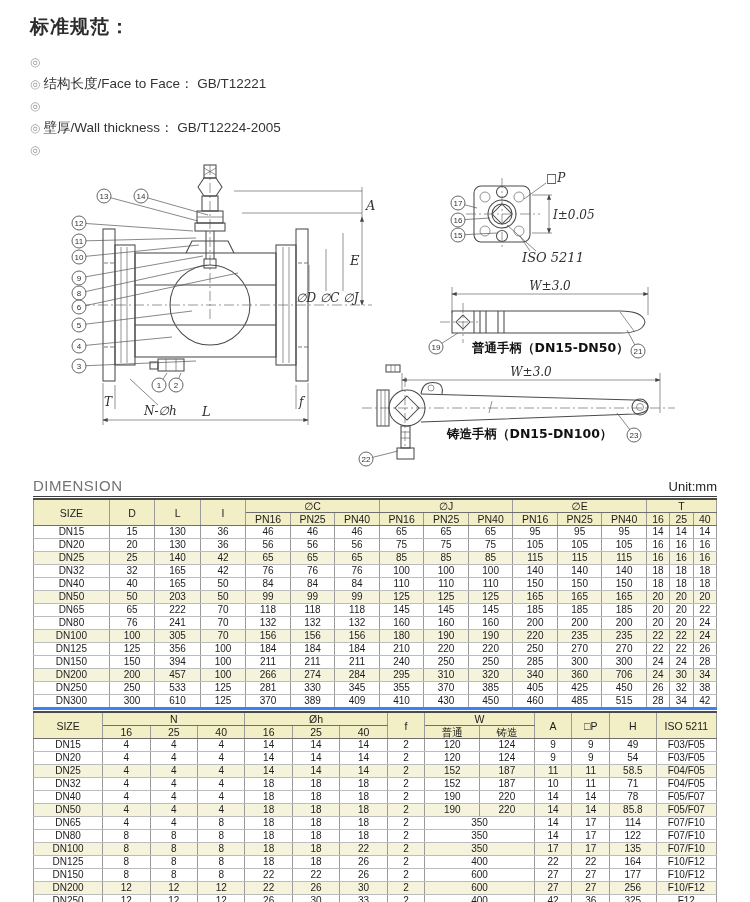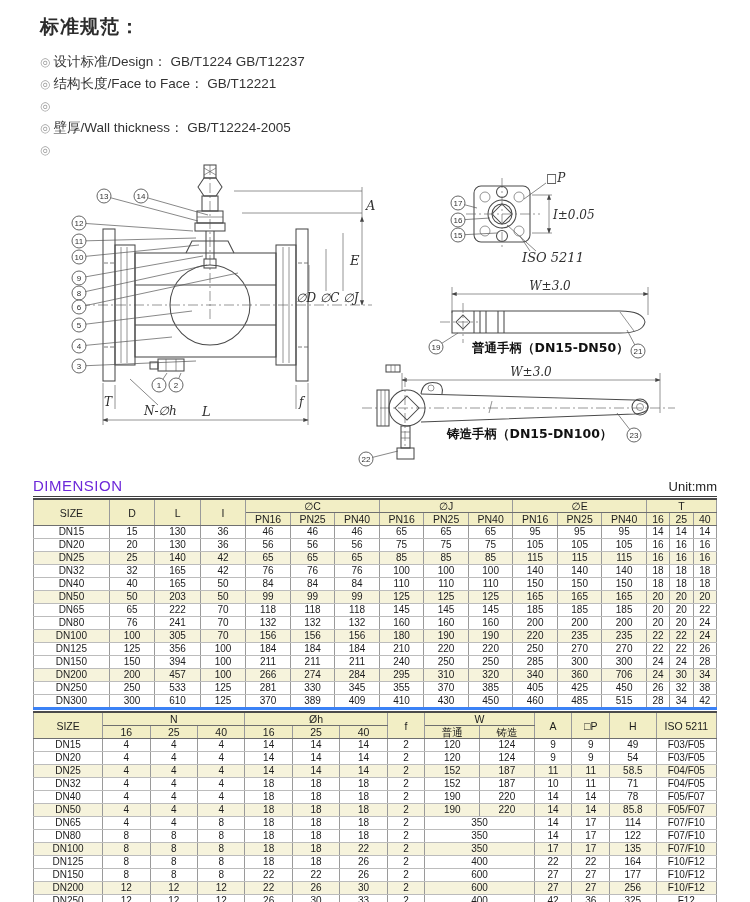--- a/index.html
+++ b/index.html
@@ -1,20 +1,20 @@
 <!DOCTYPE html>
 <html><head>
 <meta charset="utf-8">
 <style>
   html,body { margin:0; padding:0; background:#fff; }
   .page { position:relative; width:750px; height:902px; background:#fff; overflow:hidden;
           font-family:"Liberation Sans", sans-serif; color:#222; }
 
   
-  .specs { padding:14px 0 0 40px; }
+  .specs { padding:14px 0 0 30px; }
   .specs h1 { font-size:19px; font-weight:600; color:#2c2c2c; margin:0 0 11px 0; letter-spacing:1px; }
   .specs ul { list-style:none; margin:0; padding:0; }
   .specs li { font-size:13.5px; line-height:22px; color:#333; display:flex; align-items:center; }
   .blt { color:#9c9c9c; font-size:12px; margin-right:3px; }
 
   
   svg.drawings { display:block; margin-top:2px; }
   .ln   { stroke:#4a4a4a; stroke-width:1.05; fill:none; }
   .thin { stroke:#5a5a5a; stroke-width:0.65; fill:none; }
   .cl   { stroke:#6a6a6a; stroke-width:0.7; fill:none; stroke-dasharray:10 3 2 3; }
@@ -23,21 +23,21 @@
   .cc   { fill:#fff; stroke:#555; stroke-width:0.9; }
   text.co  { font:8px "Liberation Sans", sans-serif; fill:#333; }
   text.dim { font:italic 12px "DejaVu Serif", serif; fill:#2f2f2f; }
   text.dimb{ font:italic 13px "DejaVu Serif", serif; fill:#2f2f2f; }
   text.cjk { font:600 12.5px "DejaVu Sans", sans-serif; fill:#111; }
 
   
   .tables { width:684px; margin:4px 0 0 33px; }
   .dim-head { display:flex; justify-content:space-between; align-items:flex-end;
               border-bottom:1.5px solid #3f3f3f; padding-bottom:2px; }
-  .dim-title { font-size:15px; color:#6d28d9; letter-spacing:0.5px; }
+  .dim-title { font-size:15px; color:#737373; letter-spacing:0.5px; }
   .dim-unit  { font-size:13px; color:#1e1e1e;margin-left:46px; }
   table.dims { width:100%; border-collapse:collapse; table-layout:fixed;
                border-bottom:3px solid #3b82f6; margin-top:1px; }
   table.dims th, table.dims td { text-align:center; padding:0; height:12px; line-height:12px;
                font-size:10px; white-space:nowrap; overflow:hidden;
                border-left:1px solid #9a9a9a; border-right:1px solid #9a9a9a; color:#1c1c1c; }
   table.dims thead th { background:#f2eec5; font-weight:400; font-size:10.5px;
                border-bottom:1px solid #6f6f6f; }
   table.dims thead tr:first-child th { border-top:2px solid #4a4a4a; }
   table.dims tbody tr td { border-bottom:1px solid #bcbcbc; }
@@ -47,21 +47,20 @@
 </head>
 <body>
 
 <div class="page">
 
   <div class="specs">
     <h1>标准规范：</h1>
     <ul>
       <li>
           <span class="blt">◎</span>
-          <span>设计标准/Design： GB/T1224  GB/T12237</span>
         </li>
       <li>
           <span class="blt">◎</span>
           <span>结构长度/Face to Face： GB/T12221</span>
         </li>
       <li>
           <span class="blt">◎</span>
         </li>
       <li>
           <span class="blt">◎</span>

